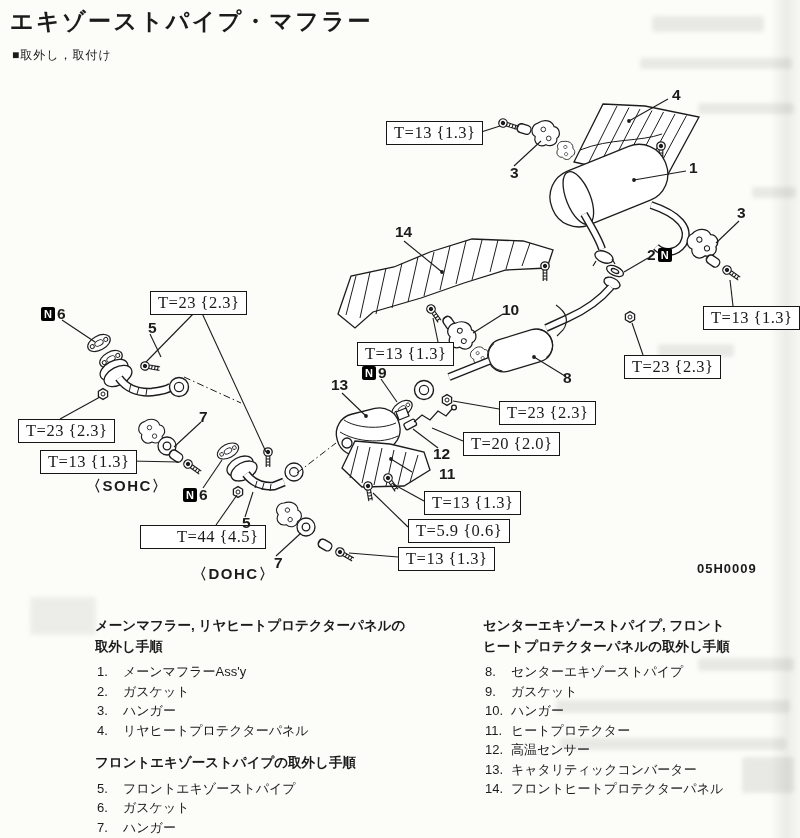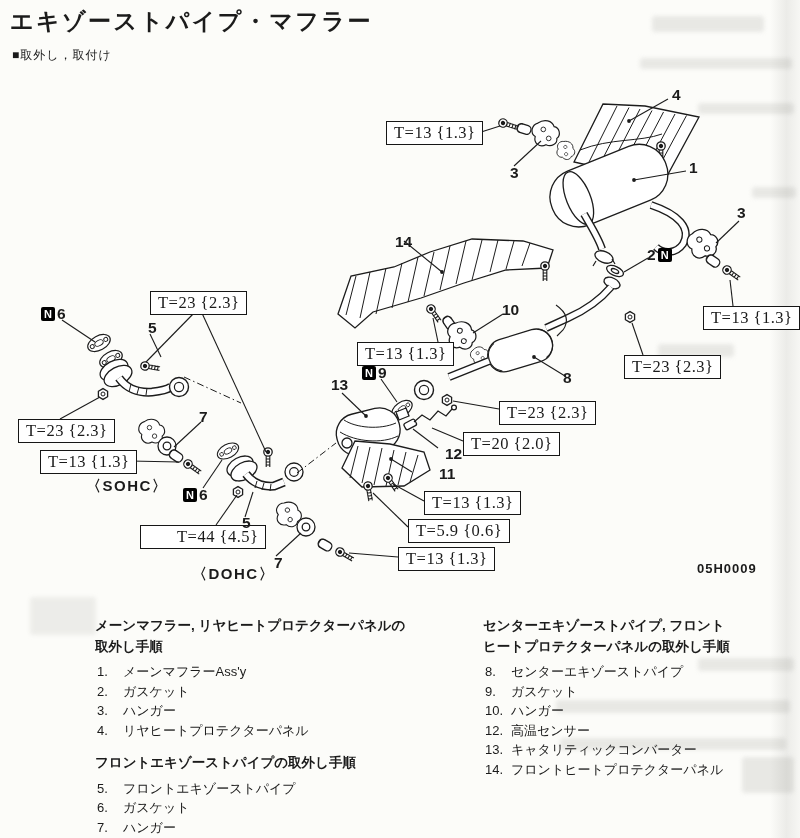--- a/index.html
+++ b/index.html
@@ -304,37 +304,37 @@
     <div class="plabel" style="left: 670px; top: 87px; position: absolute;"><span class="pnum">4</span></div>
 
     <div class="plabel" style="left: 687px; top: 160px; position: absolute;"><span class="pnum">1</span></div>
 
     <div class="plabel" style="left: 508px; top: 165px; position: absolute;"><span class="pnum">3</span></div>
 
     <div class="plabel" style="left: 735px; top: 205px; position: absolute;"><span class="pnum">3</span></div>
 
     <div class="plabel" style="left: 645px; top: 247px; position: absolute;"><span class="pnum">2</span><span class="nbadge">N</span></div>
 
-    <div class="plabel" style="left: 393px; top: 224px; position: absolute; margin-top: 10px;"><span class="pnum">14</span></div>
+    <div class="plabel" style="left: 393px; top: 224px; position: absolute;"><span class="pnum">14</span></div>
 
     <div class="plabel" style="left: 500px; top: 302px; position: absolute;"><span class="pnum">10</span></div>
 
     <div class="plabel" style="left: 41px; top: 306px; position: absolute;"><span class="nbadge">N</span><span class="pnum">6</span></div>
 
     <div class="plabel" style="left: 146px; top: 320px; position: absolute;"><span class="pnum">5</span></div>
 
     <div class="plabel" style="left: 329px; top: 377px; position: absolute;"><span class="pnum">13</span></div>
 
     <div class="plabel" style="left: 362px; top: 365px; position: absolute;"><span class="nbadge">N</span><span class="pnum">9</span></div>
 
     <div class="plabel" style="left: 561px; top: 370px; position: absolute;"><span class="pnum">8</span></div>
 
     <div class="plabel" style="left: 197px; top: 409px; position: absolute;"><span class="pnum">7</span></div>
 
-    <div class="plabel" style="left: 431px; top: 446px; position: absolute; margin-left: 12px;"><span class="pnum">12</span></div>
+    <div class="plabel" style="left: 431px; top: 446px; position: absolute;"><span class="pnum">12</span></div>
 
     <div class="plabel" style="left: 437px; top: 466px; position: absolute;"><span class="pnum">11</span></div>
 
     <div class="plabel" style="left: 183px; top: 487px; position: absolute;"><span class="nbadge">N</span><span class="pnum">6</span></div>
 
     <div class="plabel" style="left: 240px; top: 515px; position: absolute;"><span class="pnum">5</span></div>
 
     <div class="plabel" style="left: 272px; top: 555px; position: absolute;"><span class="pnum">7</span></div>
 
     <div class="cap" style="left: 86px; top: 477px; position: absolute;">〈SOHC〉</div>
@@ -407,20 +407,24 @@
       <div class="lrow">
 
         <div class="litem"><span class="lno">9.</span><span class="ltext">ガスケット</span></div>
       </div>
 
       <div class="lrow">
 
         <div class="litem"><span class="lno">10.</span><span class="ltext">ハンガー</span></div>
       </div>
 
+      <div class="lrow">
+
+        <div class="litem"><span class="lno">11.</span><span class="ltext">ヒートプロテクター</span></div>
+      </div>
 
       <div class="lrow">
 
         <div class="litem"><span class="lno">12.</span><span class="ltext">高温センサー</span></div>
       </div>
 
       <div class="lrow">
 
         <div class="litem"><span class="lno">13.</span><span class="ltext">キャタリティックコンバーター</span></div>
       </div>

